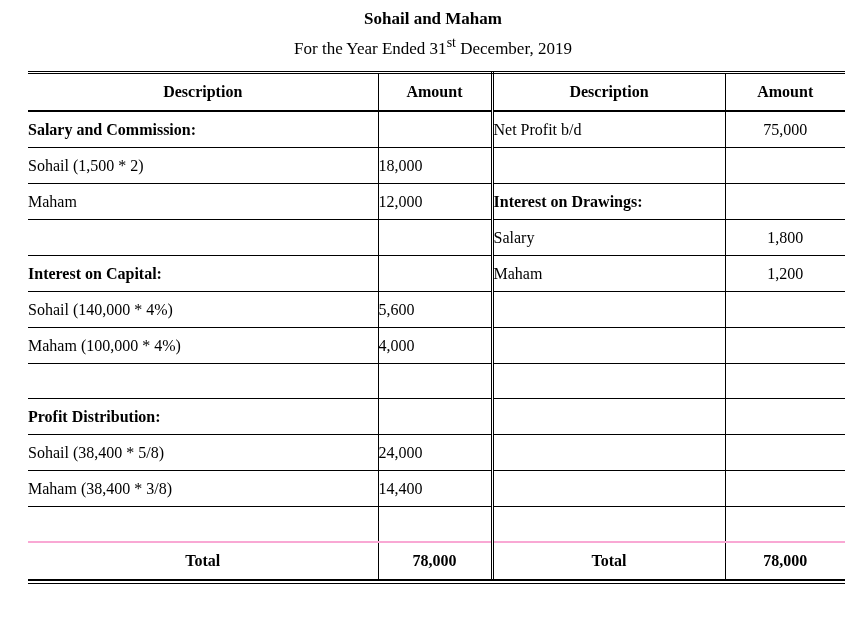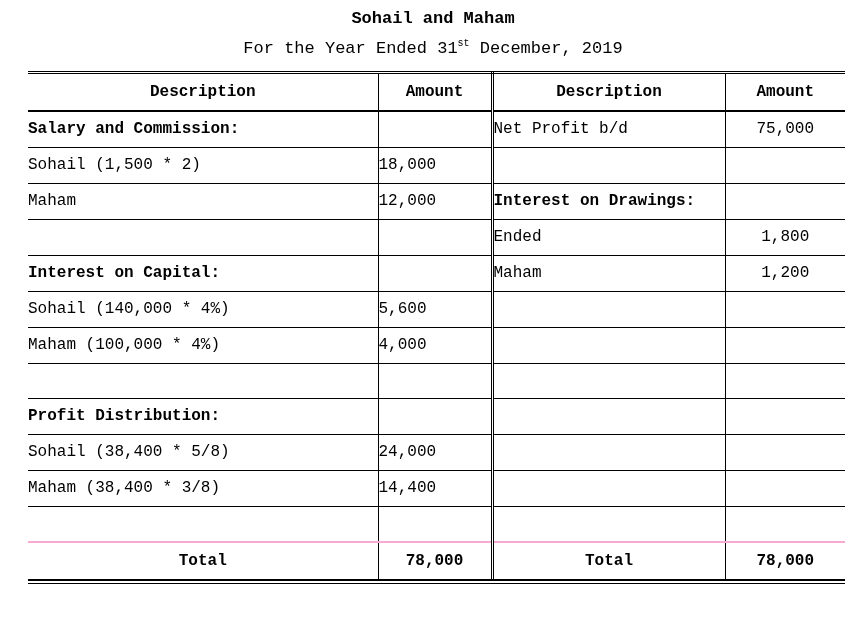--- a/index.html
+++ b/index.html
@@ -13,21 +13,20 @@
     height: 617px;
     font-family: "Liberation Serif", "DejaVu Serif", serif;
     color: #000000;
     overflow: hidden;
   }
   .page {
     position: relative;
     width: 866px;
     height: 617px;
     box-sizing: border-box;
-    font-family: Liberation Mono, monospace;
   }
 
   
   .doc-heading {
     padding-top: 4px;
     text-align: center;
   }
   .head-line {
     line-height: 1.0;
     white-space: nowrap;
@@ -45,21 +44,21 @@
     padding-top: 10px;
     padding-bottom: 2px;
   }
   .head-period {
     font-size: 17px;
     font-weight: normal;
     padding-top: 11px;
     padding-bottom: 2px;
   }
   .head-period sup {
-    font-size: 10px;
+    font-size: 14px;
     vertical-align: super;
     line-height: 0;
   }
 
   
   .ledger-wrap {
     margin: 0 auto;
     padding-left: 28px;
     padding-right: 21px;
     padding-top: 12px;
@@ -189,21 +188,21 @@
           </tr>
           <tr class="body-row">
             <td class="sep-col cell-indent">Maham</td>
             <td class="sep-mid amt">12,000</td>
             <td class="sep-col cell-pad cell-section">Interest on Drawings:</td>
             <td class="amt-r"></td>
           </tr>
           <tr class="body-row">
             <td class="sep-col cell-pad"></td>
             <td class="sep-mid amt"></td>
-            <td class="sep-col cell-indent">Ended</td>
+            <td class="sep-col cell-indent">Salary</td>
             <td class="amt-r">1,800</td>
           </tr>
           <tr class="body-row">
             <td class="sep-col cell-pad cell-section">Interest on Capital:</td>
             <td class="sep-mid amt"></td>
             <td class="sep-col cell-indent">Maham</td>
             <td class="amt-r">1,200</td>
           </tr>
           <tr class="body-row">
             <td class="sep-col cell-indent">Sohail (140,000 * 4%)</td>

